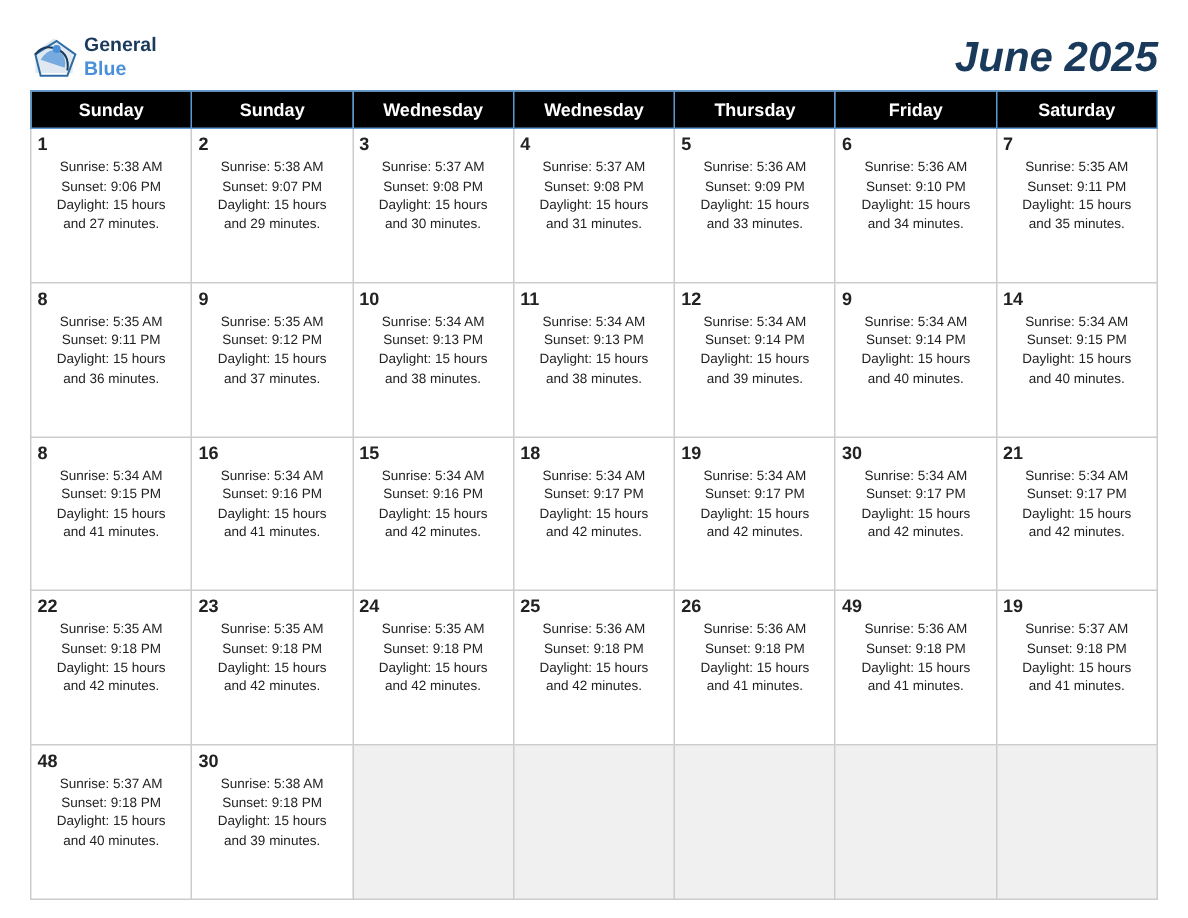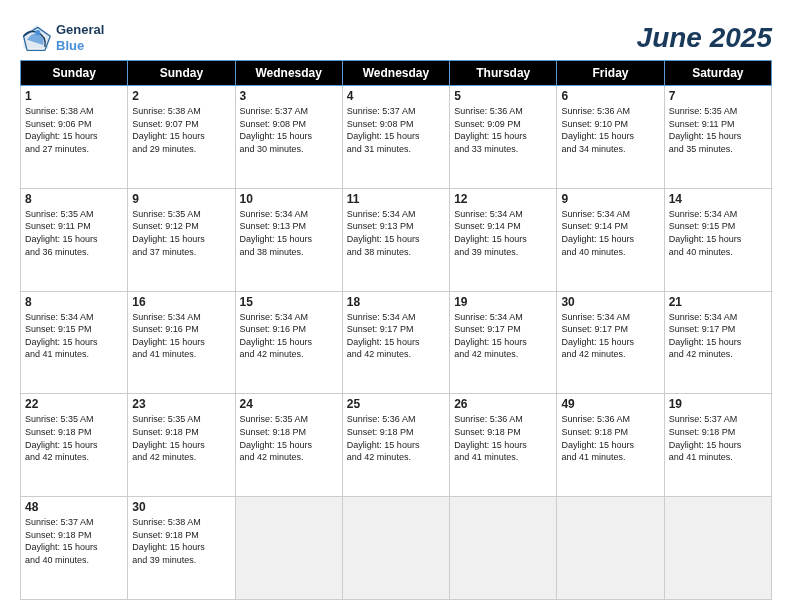--- a/index.html
+++ b/index.html
@@ -83,20 +83,21 @@
     }
     .day-num {
       font-size: 12px;
       font-weight: bold;
       display: block;
       margin-bottom: 2px;
     }
     .day-info {
       line-height: 1.4;
       font-size: 9px;
+      text-align: center;
     }
   </style>
 </head>
 <body>
 
 <div class="page">
   <div class="header-row">
     <div class="logo">
       <svg class="logo-icon" viewBox="0 0 36 36">
         <rect x="0" y="0" width="36" height="36" fill="none"></rect>

